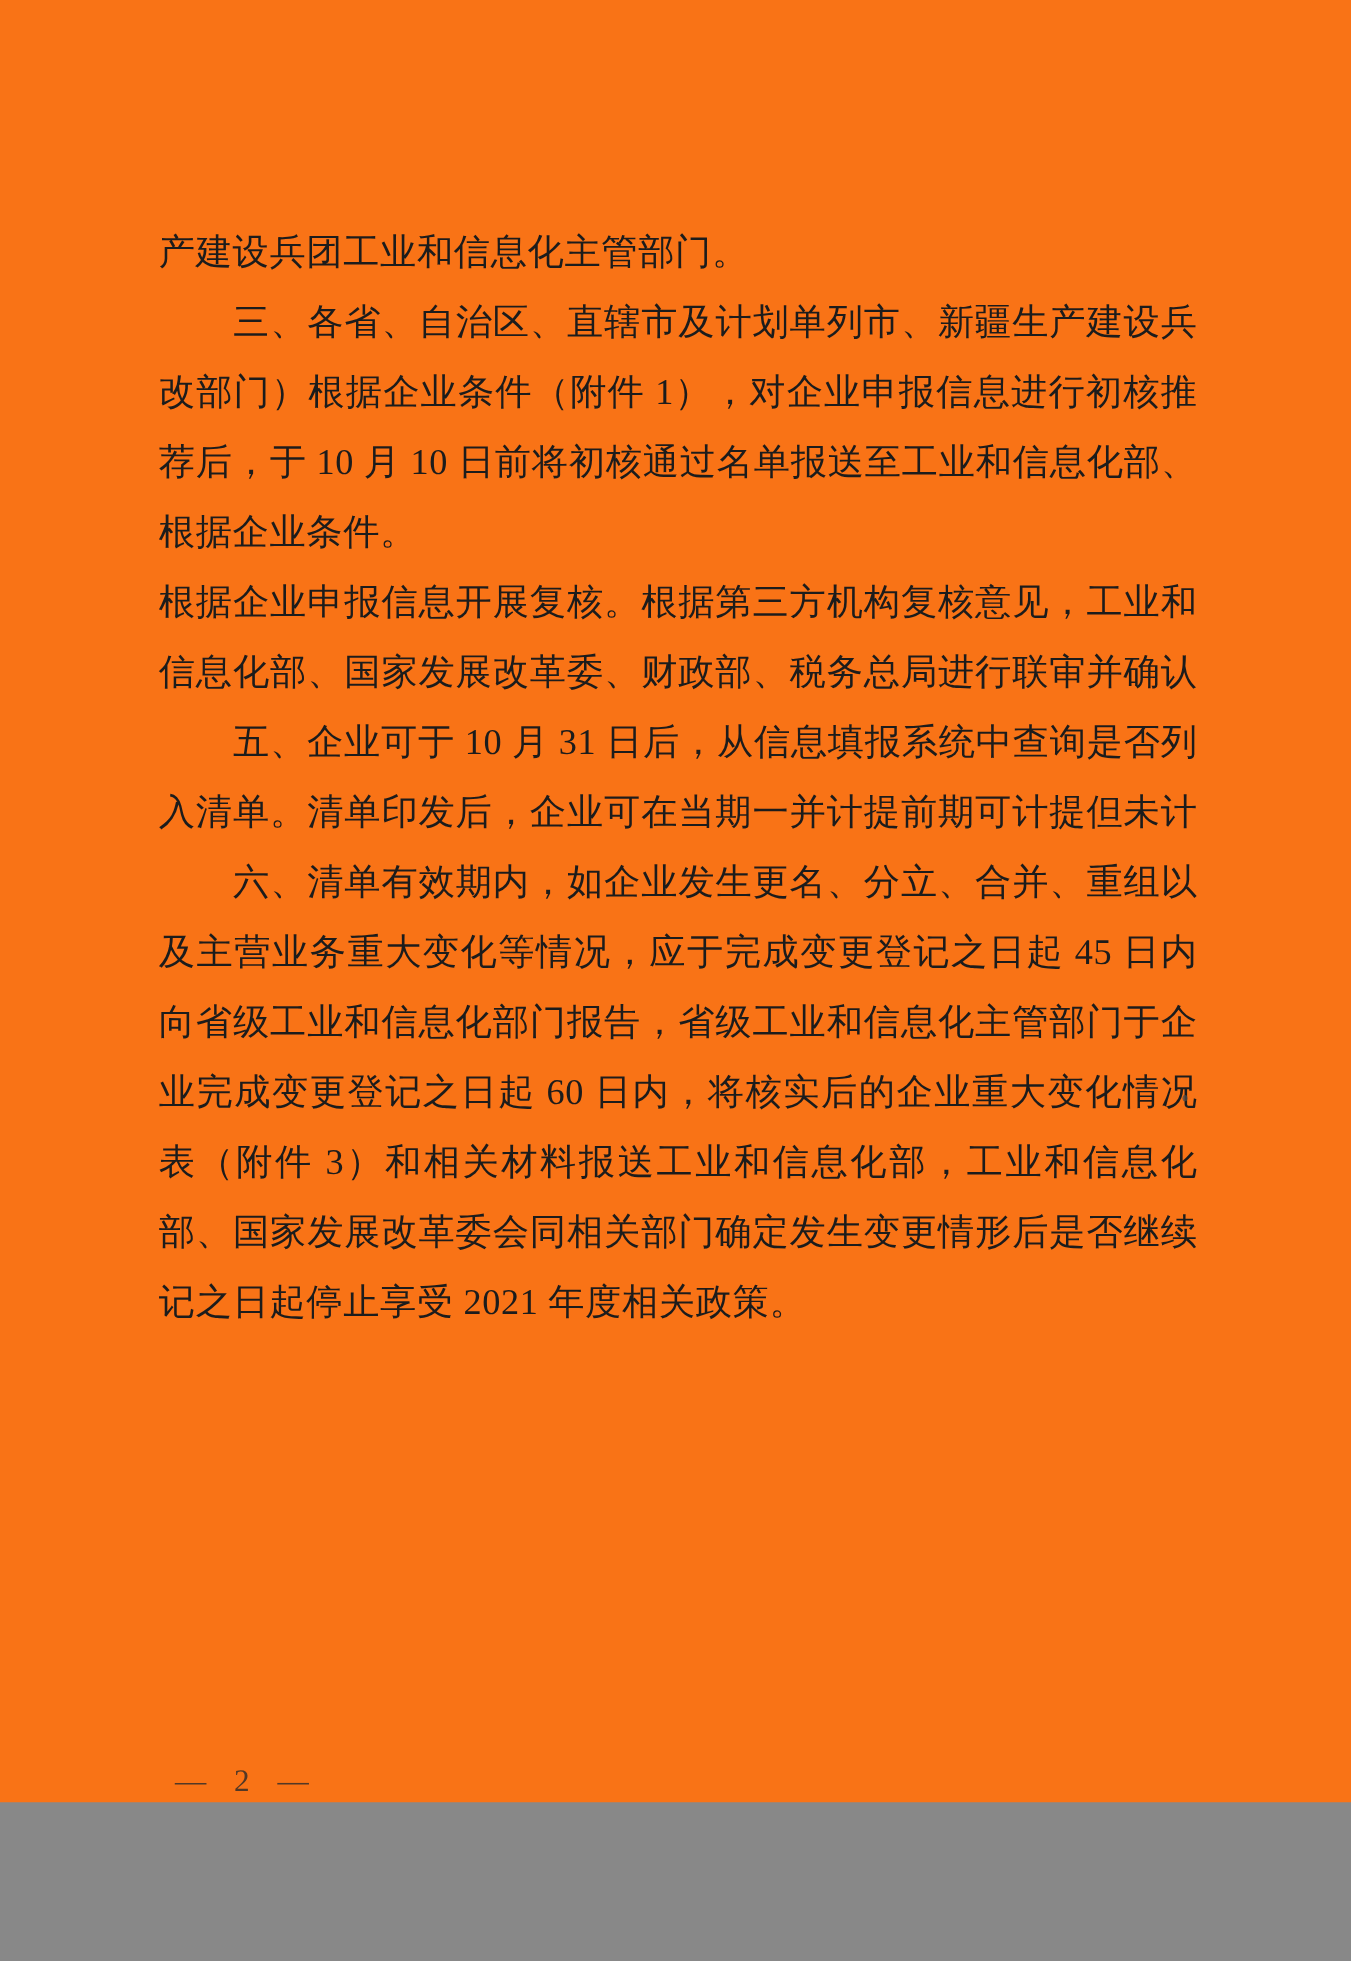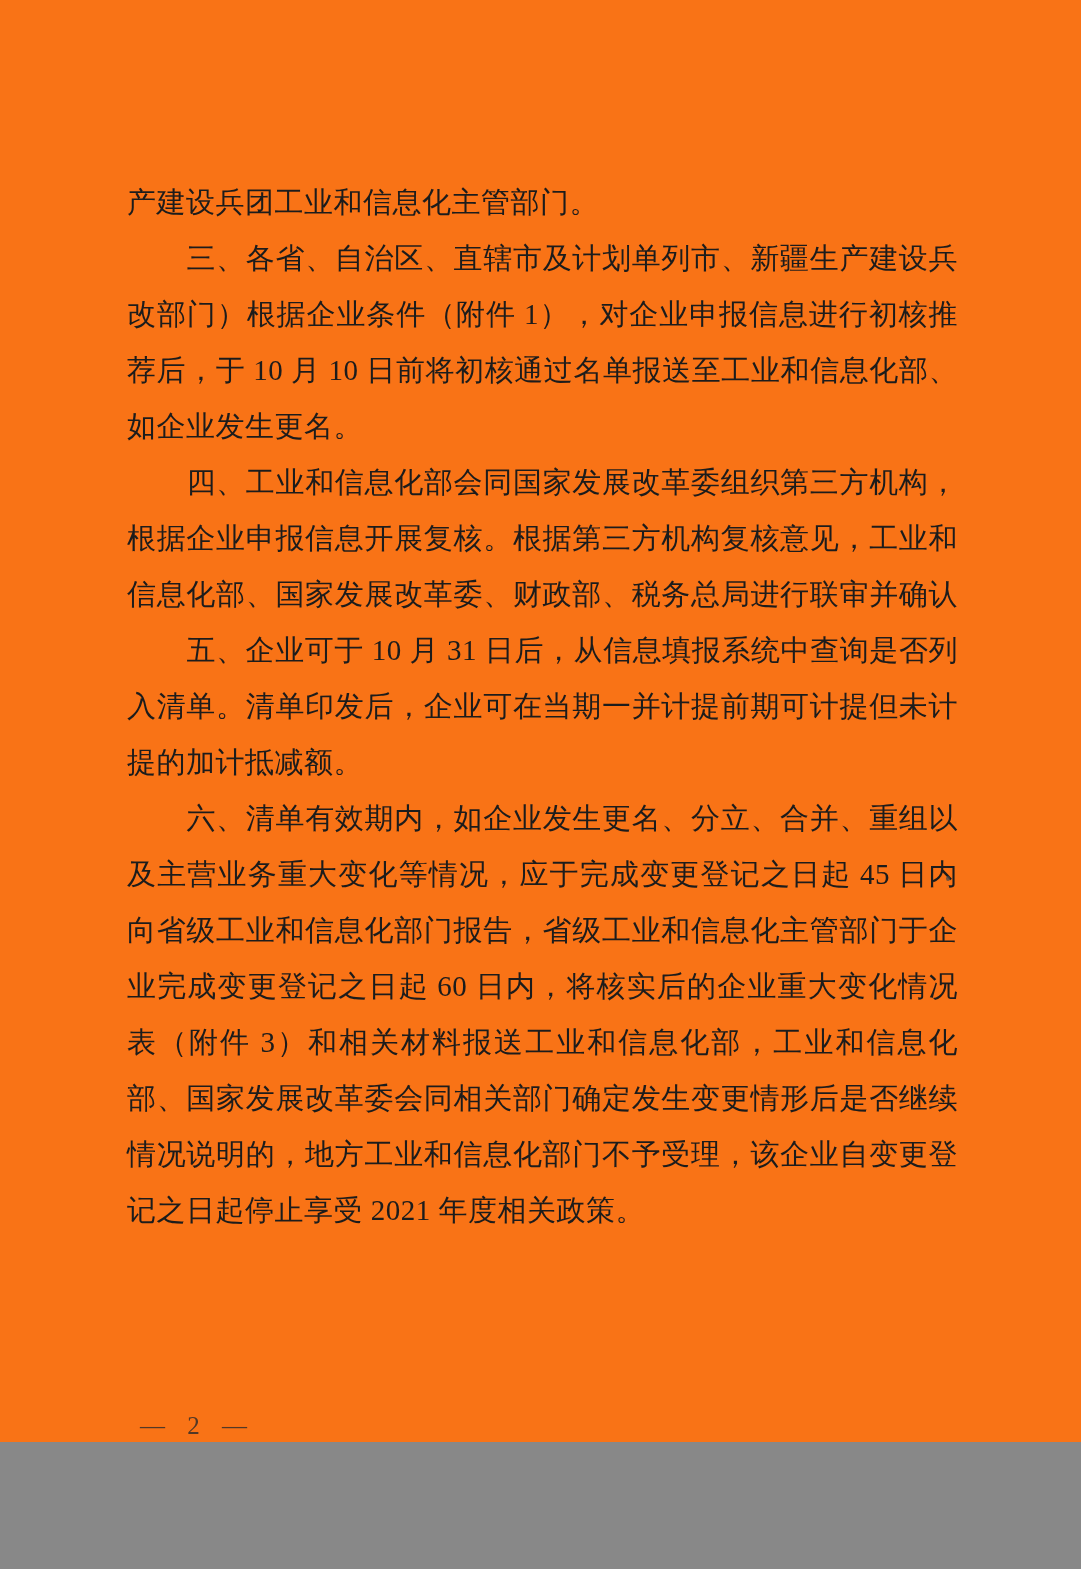--- a/index.html
+++ b/index.html
@@ -64,34 +64,31 @@
 </head>
 <body>
 
 <div class="page">
 
   <div class="doc-text">
     <div class="line end">产建设兵团工业和信息化主管部门。</div>
     <div class="line start">三、各省、自治区、直辖市及计划单列市、新疆生产建设兵</div>
     <div class="line">改部门）根据企业条件（附件 1），对企业申报信息进行初核推</div>
     <div class="line">荐后，于 10 月 10 日前将初核通过名单报送至工业和信息化部、</div>
-    <div class="line end">如企业发生更名。</div>
-    <div class="line start">四、工业和信息化部会同国家发展改革委组织第三方机构，</div>
+    <div class="line end">根据企业条件。</div>
     <div class="line">根据企业申报信息开展复核。根据第三方机构复核意见，工业和</div>
     <div class="line">信息化部、国家发展改革委、财政部、税务总局进行联审并确认</div>
     <div class="line start">五、企业可于 10 月 31 日后，从信息填报系统中查询是否列</div>
     <div class="line">入清单。清单印发后，企业可在当期一并计提前期可计提但未计</div>
-    <div class="line end">提的加计抵减额。</div>
     <div class="line start">六、清单有效期内，如企业发生更名、分立、合并、重组以</div>
     <div class="line">及主营业务重大变化等情况，应于完成变更登记之日起 45 日内</div>
     <div class="line">向省级工业和信息化部门报告，省级工业和信息化主管部门于企</div>
     <div class="line">业完成变更登记之日起 60 日内，将核实后的企业重大变化情况</div>
     <div class="line">表（附件 3）和相关材料报送工业和信息化部，工业和信息化</div>
     <div class="line">部、国家发展改革委会同相关部门确定发生变更情形后是否继续</div>
-    <div class="line">情况说明的，地方工业和信息化部门不予受理，该企业自变更登</div>
     <div class="line end">记之日起停止享受 2021 年度相关政策。</div>
   </div>
 
   <div class="artifact-dot"></div>
 
   <div class="footer-num small">— 2 —</div>
   <div class="footer-num large">— 4 —</div>
 
 </div>
 

